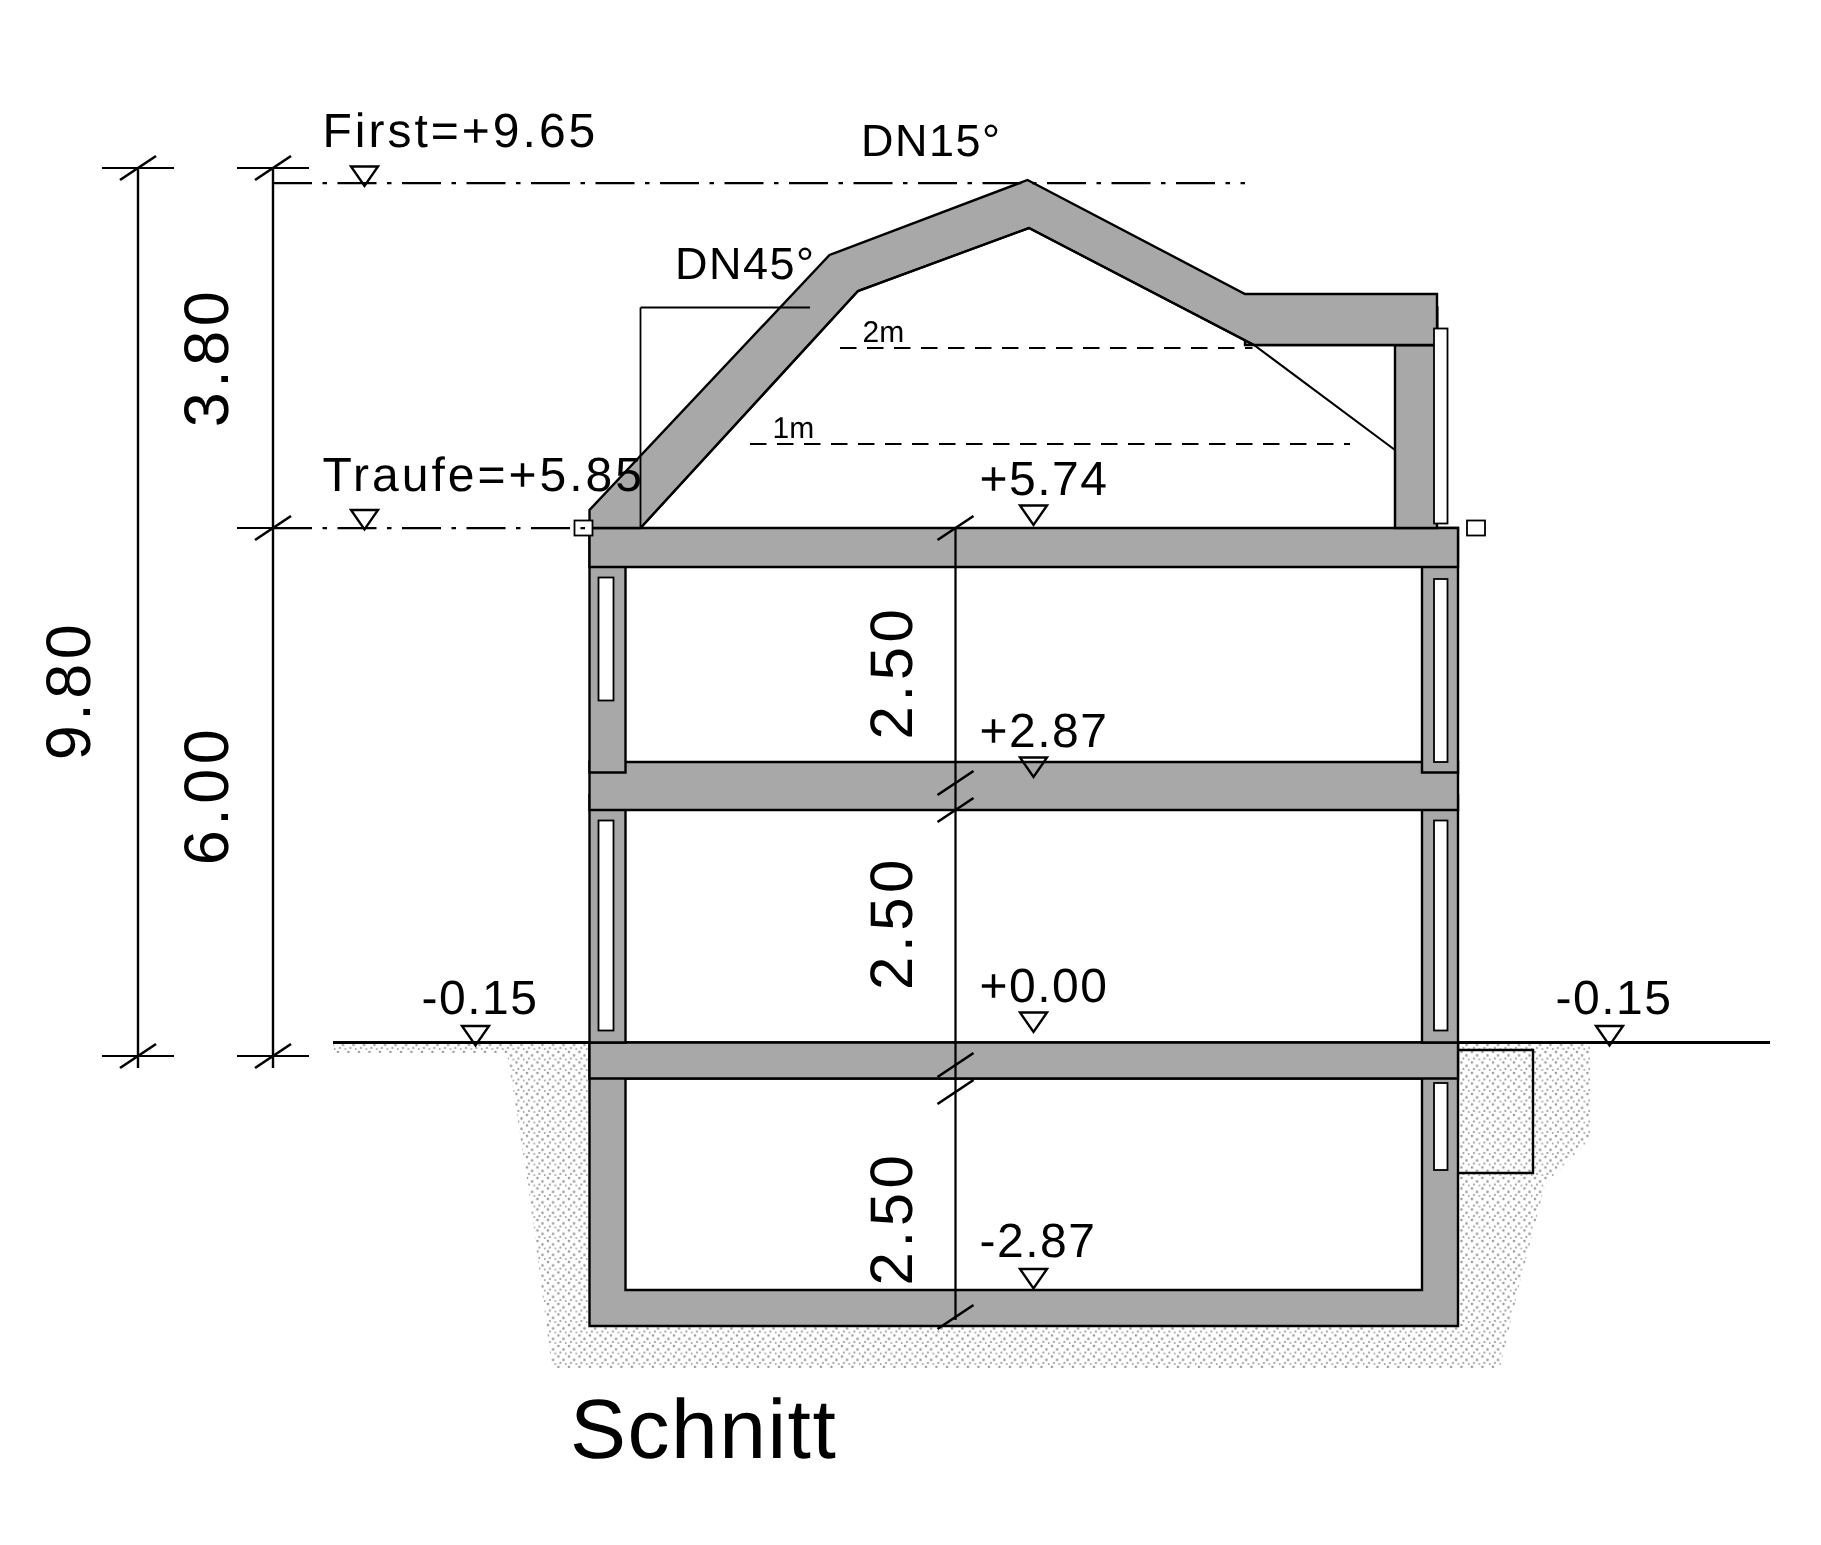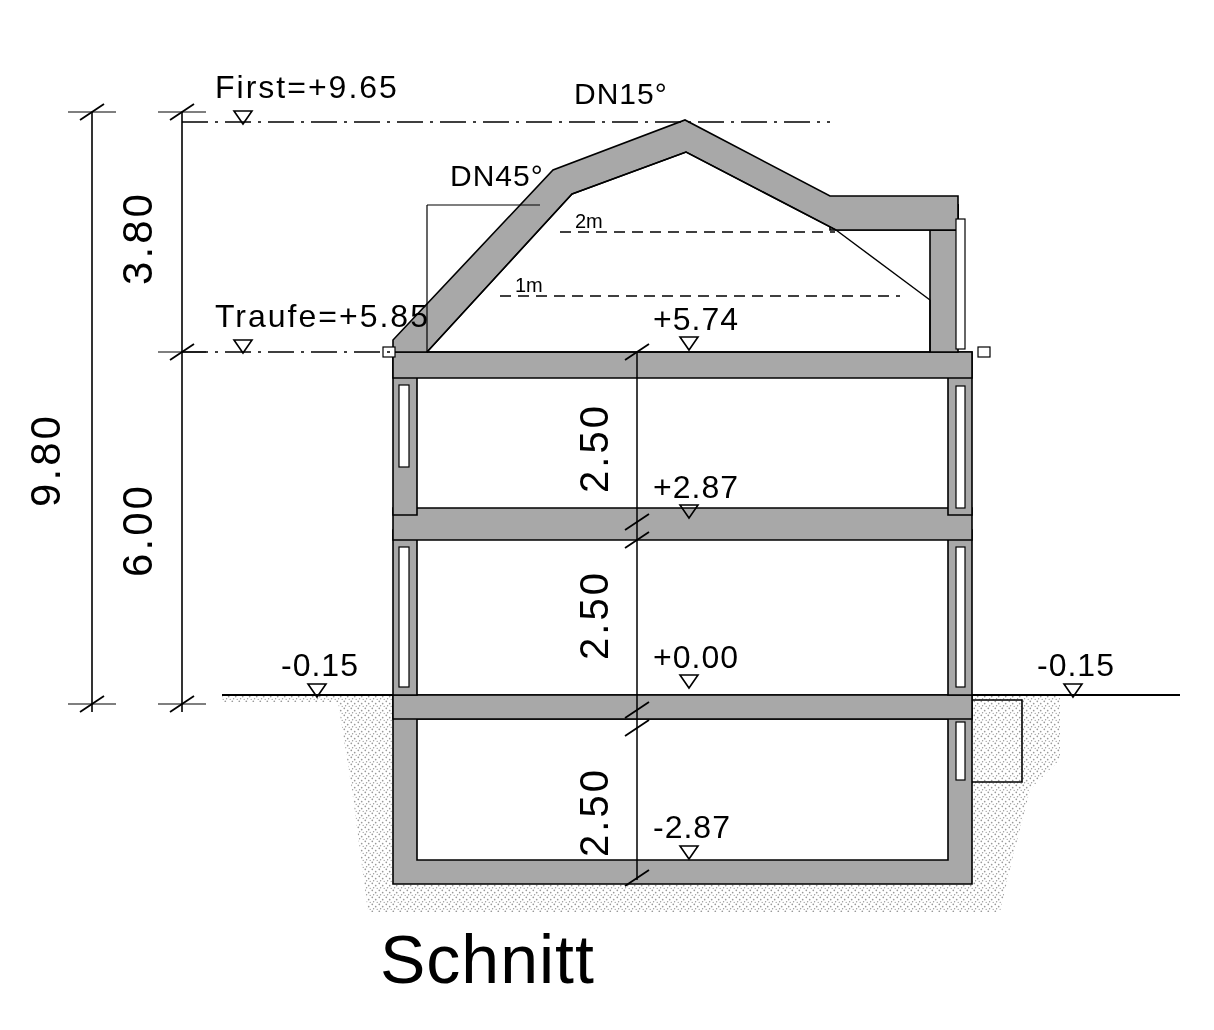--- a/index.html
+++ b/index.html
@@ -21,21 +21,21 @@
     position: absolute;
     left: 0;
     top: 0;
     width: 1214px;
     height: 1030px;
   }
   .ttl {
     position: absolute;
     left: 380px;
     top: 920px;
-    font-size: 68px;
+    font-size: 56px;
     letter-spacing: 1px;
     color: #000;
     font-family: "Liberation Sans", sans-serif;
   }
   text {
     font-family: "Liberation Sans", sans-serif;
     fill: #000;
   }
 </style>
 </head>

